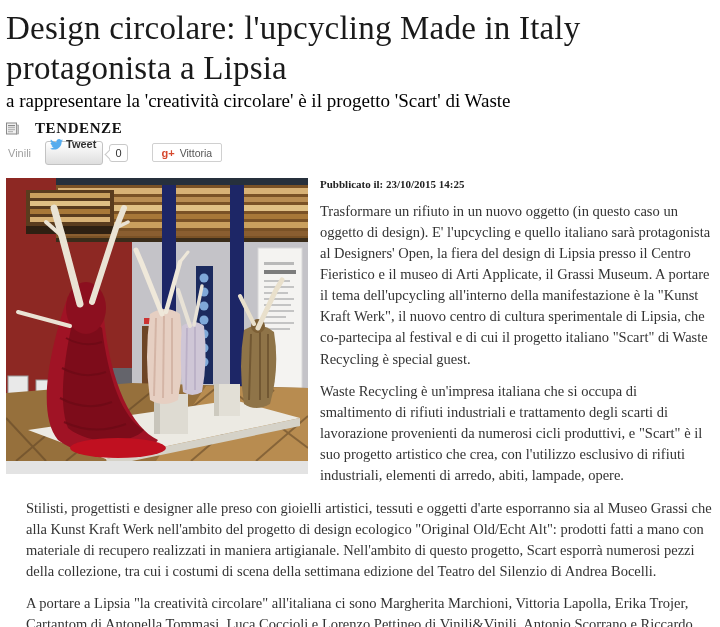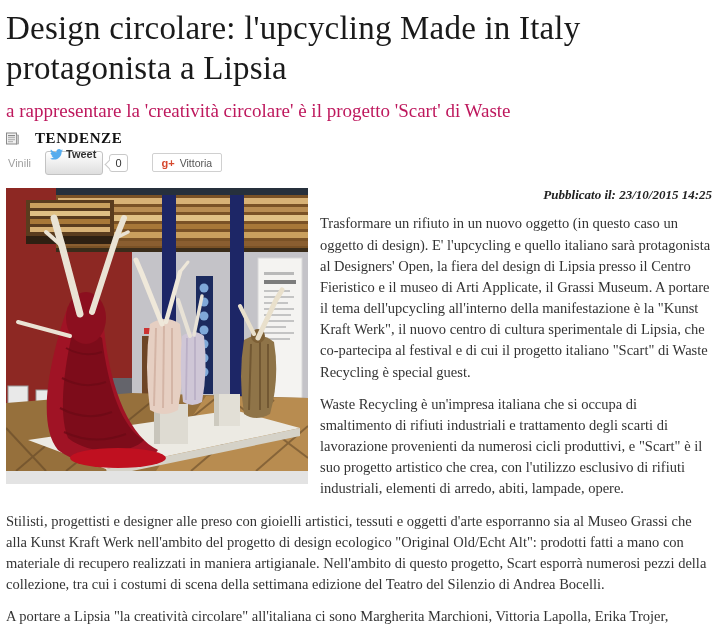--- a/index.html
+++ b/index.html
@@ -8,22 +8,22 @@
   .page { width: 720px; height: 627px; padding: 6px 8px 0 6px; background: #fff; }
 
   
   .headline {
     font-family: "Liberation Serif", serif;
     font-size: 33px; line-height: 1.22; font-weight: 400;
     color: #1a1a1a; letter-spacing: 0.2px; margin-top: 2px;
   }
   .subhead {
     font-family: "Liberation Serif", serif;
-    font-size: 19px; font-weight: 400; color: #be185d;
-    margin-top: 11px;
+    font-size: 19px; font-weight: 400; color: #000000;
+    margin-top: 1px;
   }
   .category-row { display: flex; align-items: center; gap: 16px; margin-top: 8px; }
   .category-label {
     font-size: 15px; font-weight: 700; color: #111; letter-spacing: 0.6px;
     font-family: "Liberation Serif", serif;
   }
   .share-row { display: flex; align-items: center; margin-top: 5px; height: 22px; }
   .accedi {
     font-family: "Liberation Sans", sans-serif;
     font-size: 11px; color: #a0a0a0; margin: 0 14px 0 2px;
@@ -57,25 +57,24 @@
     color: #d6492f; font-weight: 700; font-size: 11px;
     font-family: "Liberation Sans", sans-serif;
   }
 
   
   .article { margin-top: 12px; font-size: 14.5px; line-height: 1.46; color: #333; }
   .photo-figure { float: left; width: 302px; margin: 2px 12px 4px 0; }
   .photo-figure svg { display: block; width: 302px; height: 283px; }
   .photo-caption-strip { width: 302px; height: 13px; background: #e3e3e3; }
   .pub-date {
-    font-weight: 700; font-style: italic; font-size: 13px; color: #222;
+    font-weight: 700; font-size: 11px; color: #222;
     margin-bottom: 9px;
-    text-align: right;
-  }
-  .article p.body-par { margin-bottom: 11px; }
+  }
+  .article p.body-par { margin-bottom: 11px; padding-left: 20px; }
 </style>
 </head>
 <body>
 
 <div class="page">
 
   <h1 class="headline">Design circolare: l'upcycling Made in Italy protagonista a Lipsia</h1>
 
   <div class="subhead">a rappresentare la 'creatività circolare' è il progetto 'Scart' di Waste</div>
 

